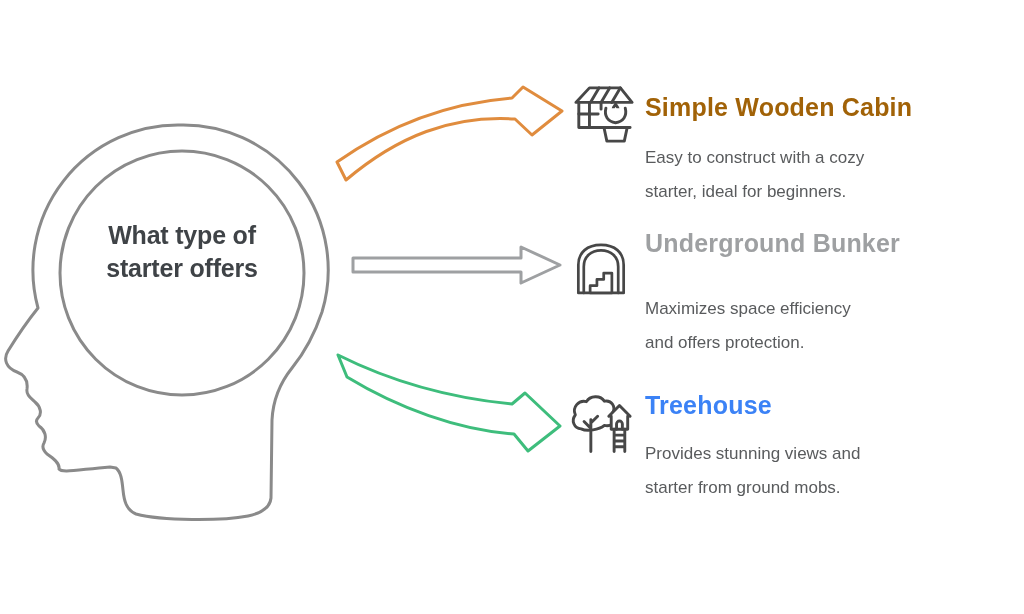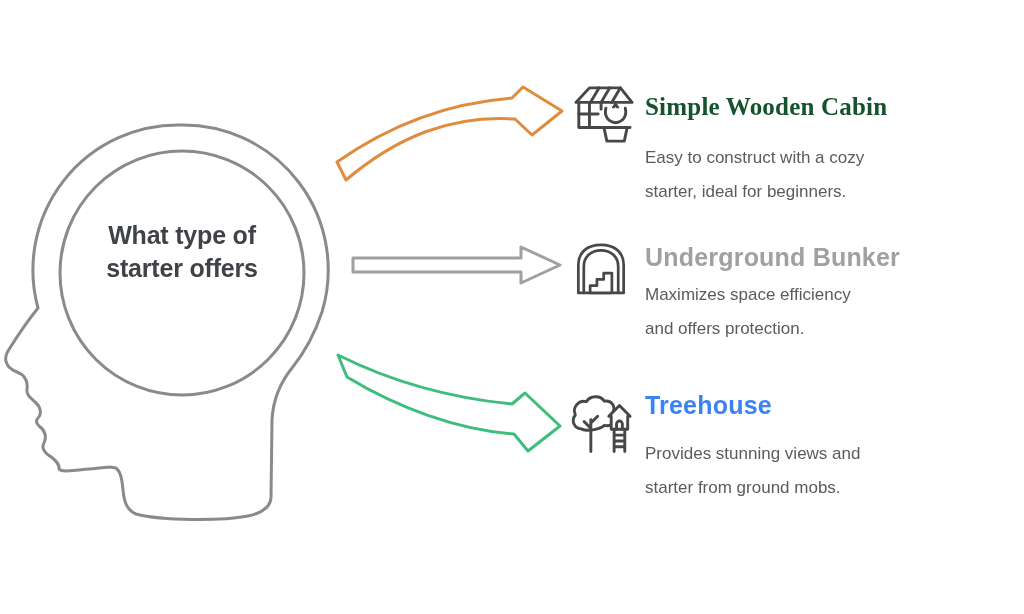--- a/index.html
+++ b/index.html
@@ -16,21 +16,21 @@
   .question span{display:block;}
   .opt-title{
     position:absolute;left:645px;font-size:25px;font-weight:bold;
     letter-spacing:0.2px;white-space:nowrap;
   }
   .opt-desc{
     position:absolute;left:645px;font-size:17px;line-height:34px;
     color:#595B5D;white-space:nowrap;
   }
   .opt-desc span{display:block;}
-  .accent-orange{color:#14532d;font-family:Liberation Serif, serif;}
+  .accent-orange{color:#a16207;}
   .accent-gray{color:#9EA0A2;}
   .accent-green{color:#3b82f6;}
   .icon{position:absolute;}
   .icon path, .icon rect{stroke:#474747;stroke-width:3;fill:none;
     stroke-linecap:round;stroke-linejoin:round;}
   .icon .fillw{fill:#ffffff;}
 </style>
 </head>
 <body>
 
@@ -99,22 +99,22 @@
   <div class="opt-desc" style="top:141px">
     <span>Easy to construct with a cozy</span>
     <span>starter, ideal for beginners.</span>
   </div>
 
   <svg class="icon" style="left:572px;top:240px;width:58px;height:57px" viewBox="0 0 64 62">
     <path d="M7 58 V27 C7 13 17 5 32 5 C47 5 57 13 57 27 V58 Z"></path>
     <path d="M13 58 V29 C13 18 21 11 32 11 C43 11 51 18 51 29 V58"></path>
     <path class="fillw" d="M20 58 V50 H27.5 V43 H35 V36 H44 V58 Z"></path>
   </svg>
-  <div class="opt-title accent-gray" style="top:243px">Underground Bunker</div>
-  <div class="opt-desc" style="top:278px">
+  <div class="opt-title accent-gray" style="top:229px">Underground Bunker</div>
+  <div class="opt-desc" style="top:292px">
     <span>Maximizes space efficiency</span>
     <span>and offers protection.</span>
   </div>
 
   <svg class="icon" style="left:570px;top:392px;width:64px;height:63px" viewBox="0 0 66 64">
     <path d="M11.5 37.5 C4 37 1 29 5.5 23 C2 15 9 7.5 17 9.5 C20.5 3 31.5 2.5 35.5 9 C43 7.5 47.5 15 44 21 C49 27.5 43.5 36 35.5 34 C30 38.5 17.5 40.5 11.5 37.5 Z"></path>
     <path d="M21.5 61 V28 M21.5 37 L14.5 30 M21.5 31.5 L28.5 24.5"></path>
     <path class="fillw" d="M40 24.5 L51 13.5 L62 24.5 M42.5 24.5 V38 H59.5 V24.5"></path>
     <path d="M48 38 V32.5 A3 3 0 0 1 54 32.5 V38"></path>
     <path d="M45.5 38 V61 M56.5 38 V61 M45.5 44 H56.5 M45.5 50 H56.5 M45.5 56 H56.5"></path>

